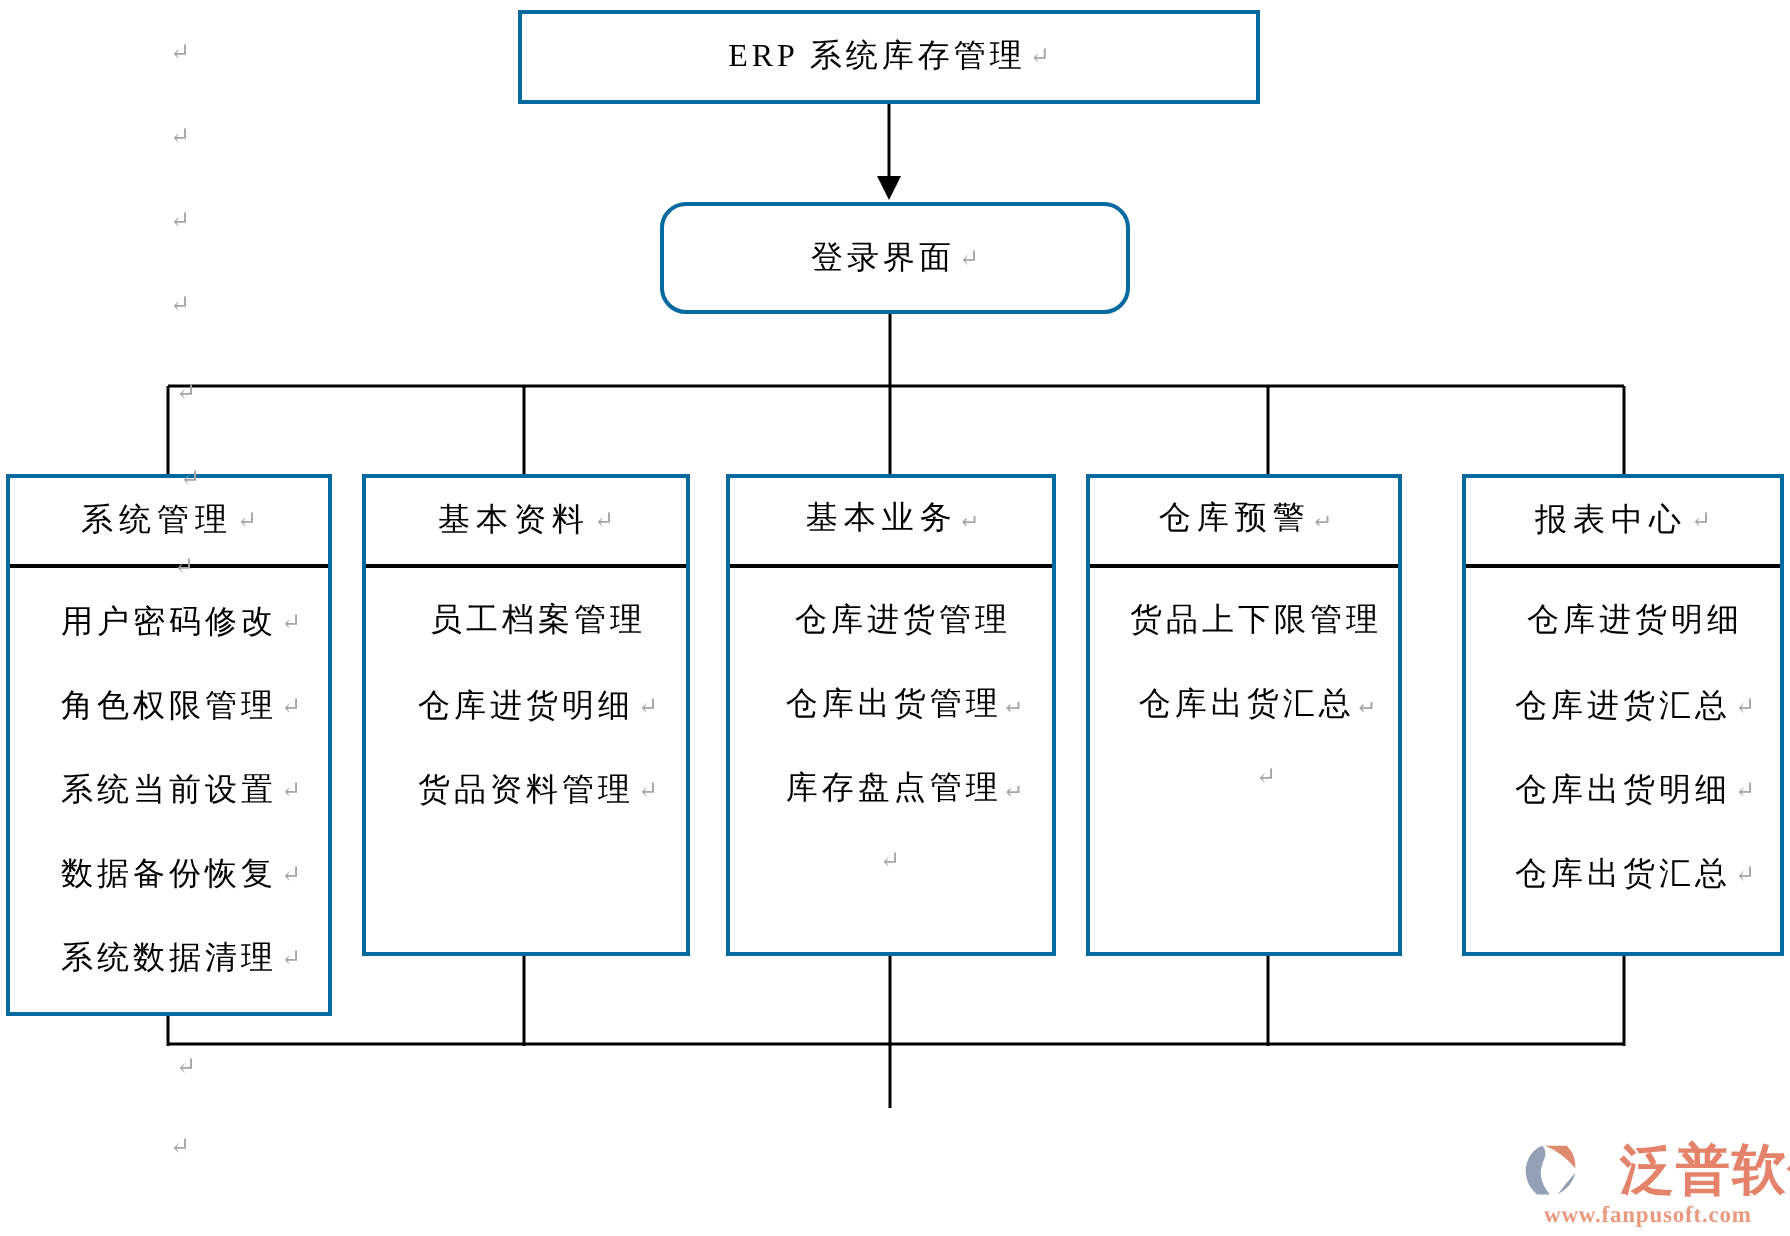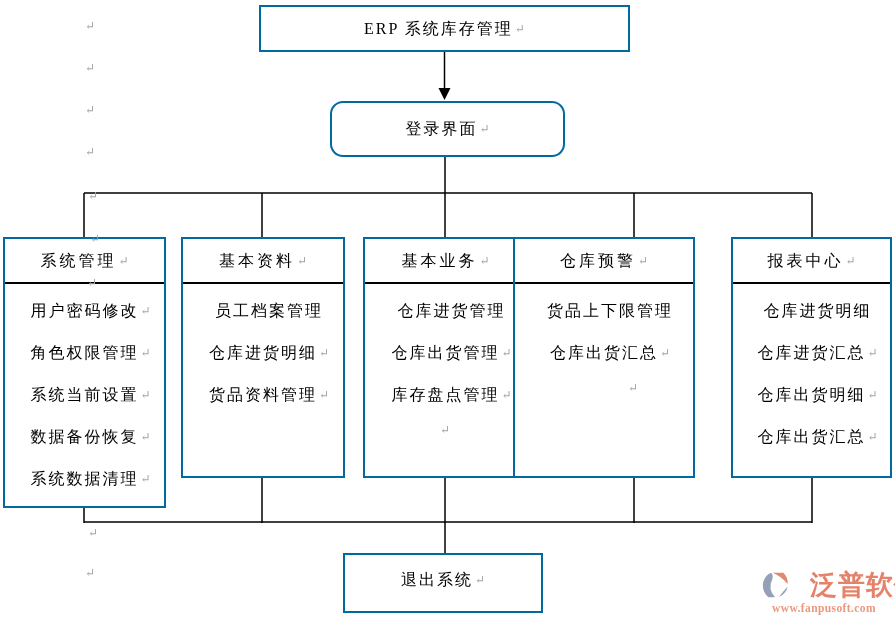--- a/index.html
+++ b/index.html
@@ -152,50 +152,47 @@
 
   <div class="box col-box short" style="left:181px;width:164px;">
     <div class="col-header"><span class="pm">基本资料</span></div>
     <div class="col-items">
       <div class="item"><span>员工档案管理</span></div>
       <div class="item"><span class="pm">仓库进货明细</span></div>
       <div class="item"><span class="pm">货品资料管理</span></div>
     </div>
   </div>
 
-  <div class="box col-box short" style="left:363px;width:165px;">
+  <div class="box col-box short" style="left:363px;width:165px;font-family:Liberation Mono, monospace;">
     <div class="col-header"><span class="pm">基本业务</span></div>
     <div class="col-items">
       <div class="item"><span>仓库进货管理</span></div>
       <div class="item"><span class="pm">仓库出货管理</span></div>
       <div class="item"><span class="pm">库存盘点管理</span></div>
     </div>
   </div>
 
-  <div class="box col-box short" style="left:513px;width:182px;">
+  <div class="box col-box short" style="left:543px;width:158px;font-family:Liberation Mono, monospace;">
     <div class="col-header"><span class="pm">仓库预警</span></div>
     <div class="col-items">
       <div class="item"><span>货品上下限管理</span></div>
       <div class="item"><span class="pm">仓库出货汇总</span></div>
     </div>
   </div>
 
   <div class="box col-box short" style="left:731px;width:161px;">
     <div class="col-header"><span class="pm">报表中心</span></div>
     <div class="col-items">
       <div class="item"><span>仓库进货明细</span></div>
       <div class="item"><span class="pm">仓库进货汇总</span></div>
       <div class="item"><span class="pm">仓库出货明细</span></div>
       <div class="item"><span class="pm">仓库出货汇总</span></div>
     </div>
   </div>
 
-  <div class="box exit-box">
-    <span class="node-label pm">退出系统</span>
-  </div>
 
   <span class="fmark" style="left:85px;top:20px;">↵</span>
   <span class="fmark" style="left:85px;top:62px;">↵</span>
   <span class="fmark" style="left:85px;top:104px;">↵</span>
   <span class="fmark" style="left:85px;top:146px;">↵</span>
   <span class="fmark" style="left:88px;top:190px;">↵</span>
   <span class="fmark" style="left:90px;top:233px;">↵</span>
   <span class="fmark" style="left:87px;top:277px;">↵</span>
   <span class="fmark" style="left:440px;top:424px;">↵</span>
   <span class="fmark" style="left:628px;top:382px;">↵</span>

